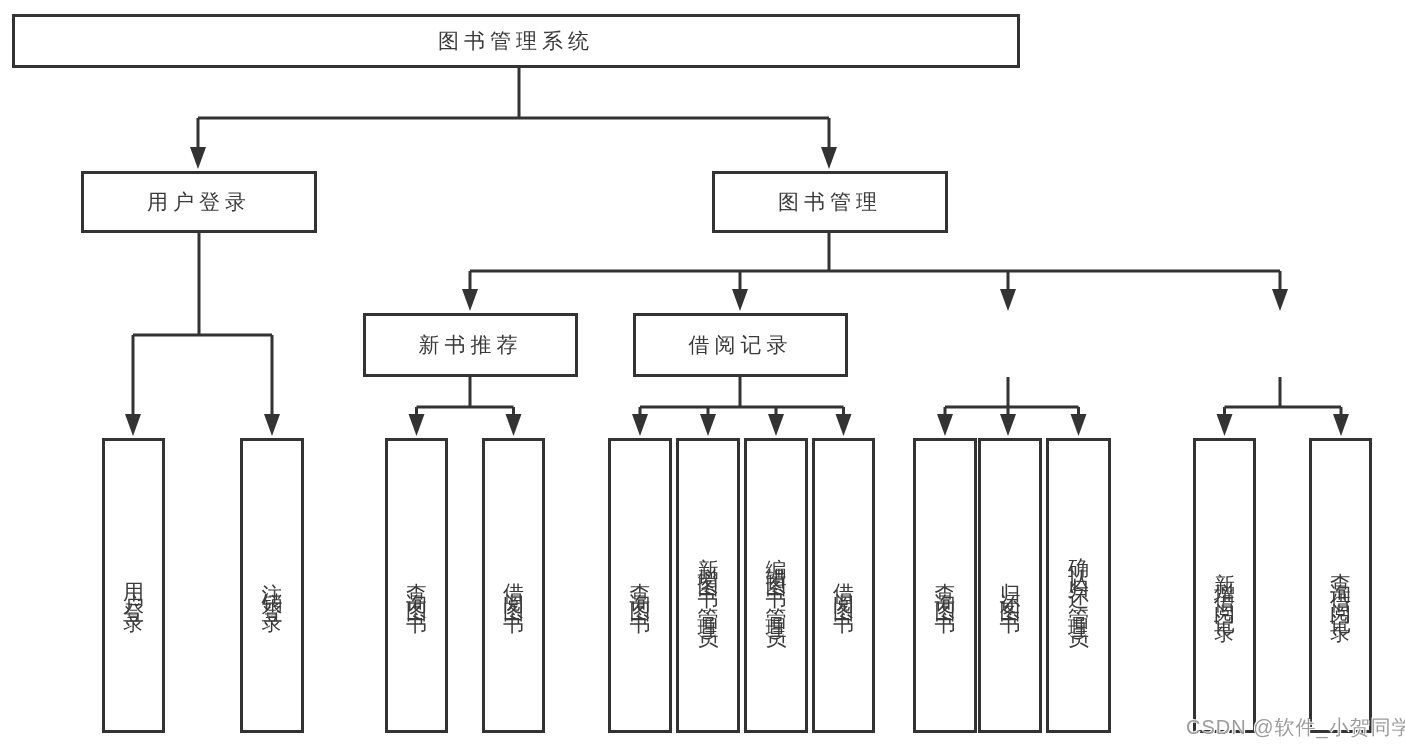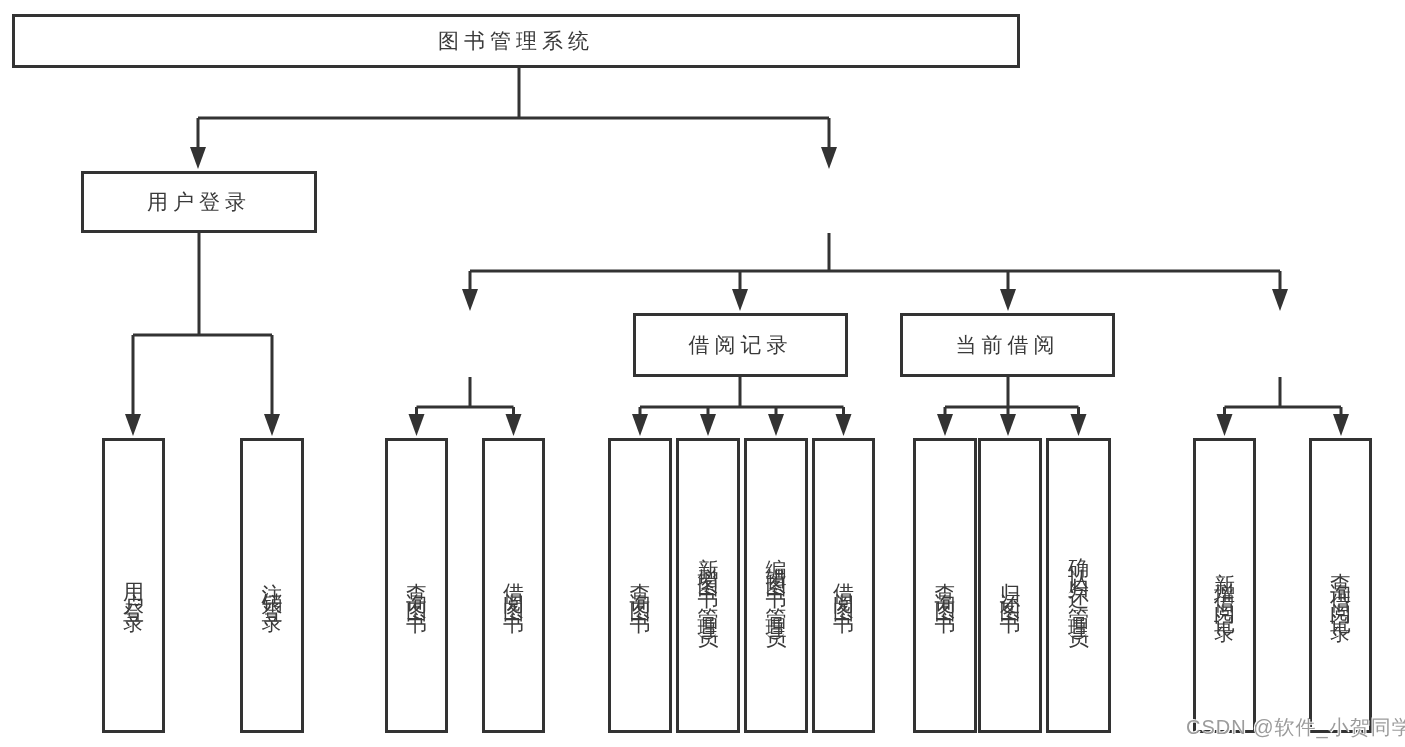--- a/index.html
+++ b/index.html
@@ -101,26 +101,29 @@
     </g>
   </svg>
 
   <div class="node root" style="left:12px;top:14px;width:1008px;height:54px">
     <span>图书管理系统</span>
   </div>
 
   <div class="node" style="left:81px;top:171px;width:236px;height:62px">
     <span>用户登录</span>
   </div>
+  <div class="node" style="left:712px;top:171px;width:236px;height:62px">
+    <span>图书管理</span>
+  </div>
 
+  <div class="node" style="left:363px;top:313px;width:215px;height:64px">
+    <span>新书推荐</span>
+  </div>
   <div class="node" style="left:633px;top:313px;width:215px;height:64px">
     <span>借阅记录</span>
-  </div>
-  <div class="node" style="left:900px;top:313px;width:215px;height:64px">
-    <span>当前借阅</span>
   </div>
 
   <div class="node leaf" style="left:102px;top:438px;width:63px;height:295px">
     <span>用户登录</span>
   </div>
   <div class="node leaf" style="left:240px;top:438px;width:64px;height:295px">
     <span>注销登录</span>
   </div>
 
   <div class="node leaf" style="left:385px;top:438px;width:63px;height:295px">

